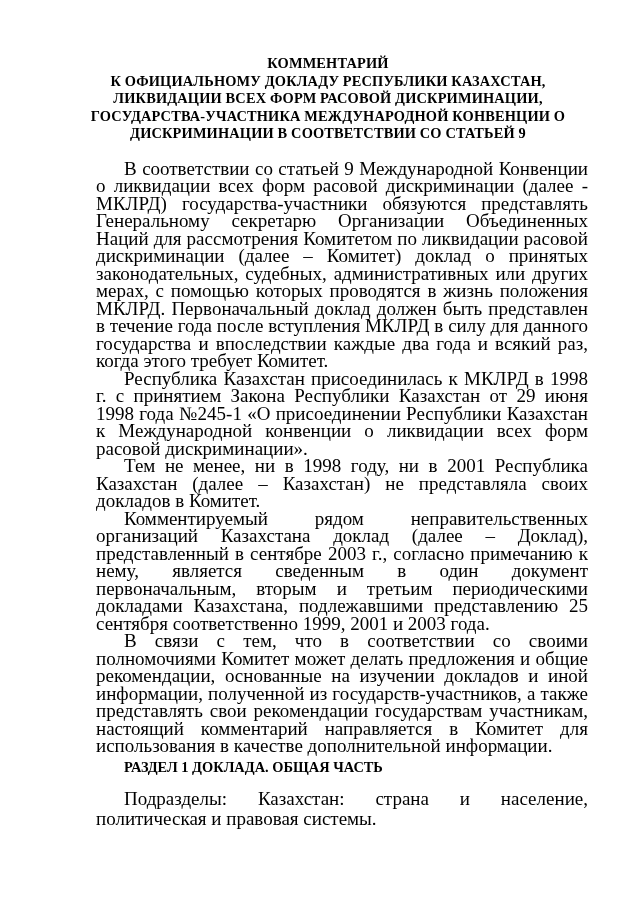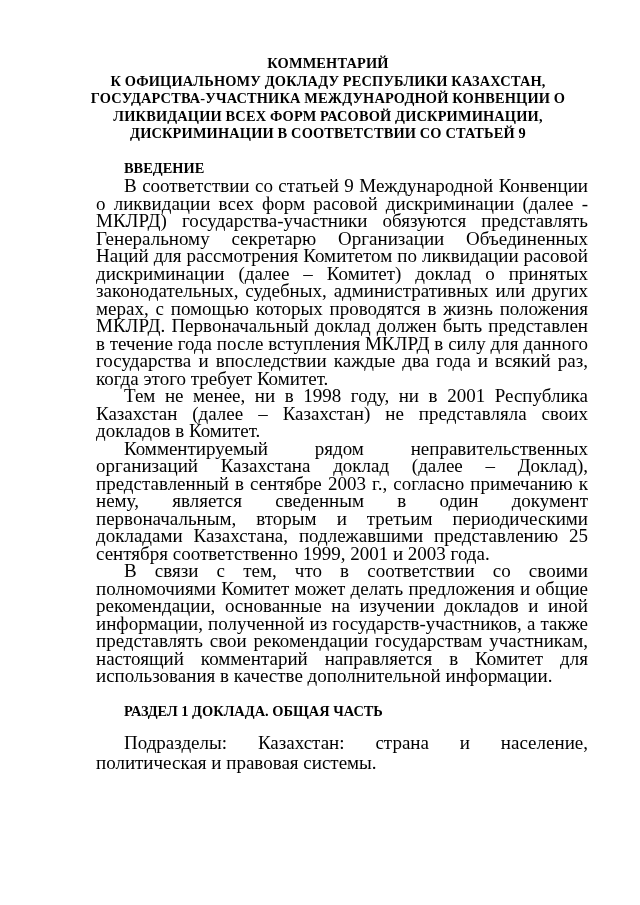--- a/index.html
+++ b/index.html
@@ -43,49 +43,49 @@
     margin: 0;
   }
   .para {
     font-size: 19px;
     line-height: 17.5px;
     text-align: justify;
     text-indent: 28px;
     margin: 0;
   }
   .section-heading {
-    margin-top: 18px;
+    margin-top: 4px;
     margin-bottom: 13px;
   }
   .subsections-para {
     font-weight: normal;
     line-height: 20px;
   }
   .cutoff-para {
     text-align-last: justify;
   }
 </style>
 </head>
 <body>
 
 <div class="page">
 
   <div class="title-block">
     <div class="title-line">КОММЕНТАРИЙ</div>
     <div class="title-line">К ОФИЦИАЛЬНОМУ ДОКЛАДУ РЕСПУБЛИКИ КАЗАХСТАН,</div>
+    <div class="title-line">ЛИКВИДАЦИИ ВСЕХ ФОРМ РАСОВОЙ ДИСКРИМИНАЦИИ,</div>
     <div class="title-line">ГОСУДАРСТВА-УЧАСТНИКА МЕЖДУНАРОДНОЙ КОНВЕНЦИИ О</div>
-    <div class="title-line">ЛИКВИДАЦИИ ВСЕХ ФОРМ РАСОВОЙ ДИСКРИМИНАЦИИ,</div>
     <div class="title-line">ДИСКРИМИНАЦИИ В СООТВЕТСТВИИ СО СТАТЬЕЙ 9</div>
   </div>
 
   <div class="body-col">
 
-    <div class="heading">ВВЕДЕНИЕ</div>
 
     <p class="para">В соответствии со статьей 9 Международной Конвенции о ликвидации всех форм расовой дискриминации (далее - МКЛРД) государства-участники обязуются представлять Генеральному секретарю Организации Объединенных Наций для рассмотрения Комитетом по ликвидации расовой дискриминации (далее – Комитет) доклад о принятых законодательных, судебных, административных или других мерах, с помощью которых проводятся в жизнь положения МКЛРД. Первоначальный доклад должен быть представлен в течение года после вступления МКЛРД в силу для данного государства и впоследствии каждые два года и всякий раз, когда этого требует Комитет.</p>
+    <p class="para">Республика Казахстан присоединилась к МКЛРД в 1998 г. с принятием Закона Республики Казахстан от 29 июня 1998 года №245-1 «О присоединении Республики Казахстан к Международной конвенции о ликвидации всех форм расовой дискриминации».</p>
     <p class="para">Тем не менее, ни в 1998 году, ни в 2001 Республика Казахстан (далее – Казахстан) не представляла своих докладов в Комитет.</p>
     <p class="para">Комментируемый рядом неправительственных организаций Казахстана доклад (далее – Доклад), представленный в сентябре 2003 г., согласно примечанию к нему, является сведенным в один документ первоначальным, вторым и третьим периодическими докладами Казахстана, подлежавшими представлению 25 сентября соответственно 1999, 2001 и 2003 года.</p>
     <p class="para">В связи с тем, что в соответствии со своими полномочиями Комитет может делать предложения и общие рекомендации, основанные на изучении докладов и иной информации, полученной из государств-участников, а также представлять свои рекомендации государствам участникам, настоящий комментарий направляется в Комитет для использования в качестве дополнительной информации.</p>
 
     <div class="heading section-heading">РАЗДЕЛ 1 ДОКЛАДА. ОБЩАЯ ЧАСТЬ</div>
 
     <p class="para subsections-para">Подразделы: Казахстан: страна и население, политическая и правовая системы.</p>
 
 
   </div>

